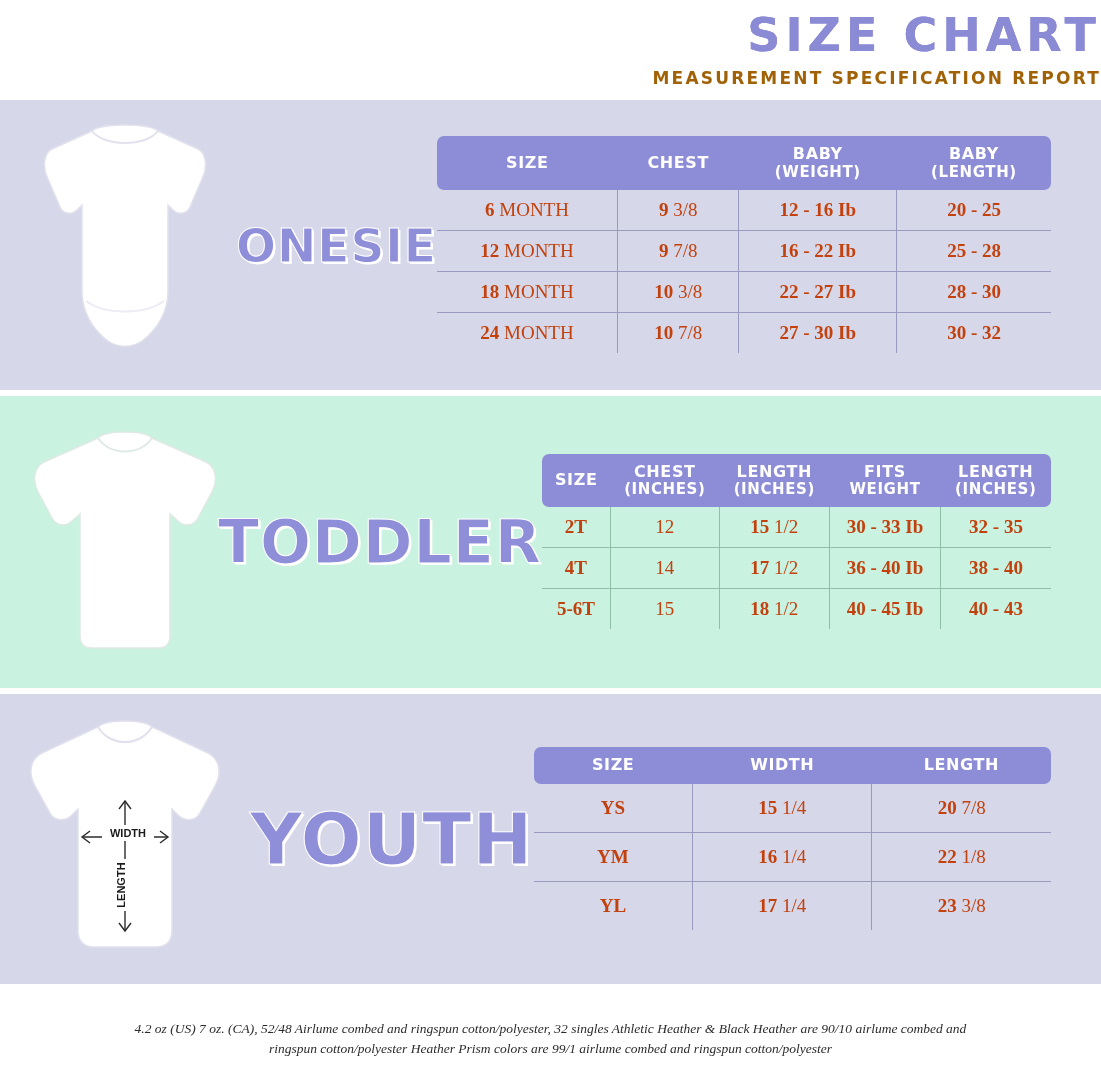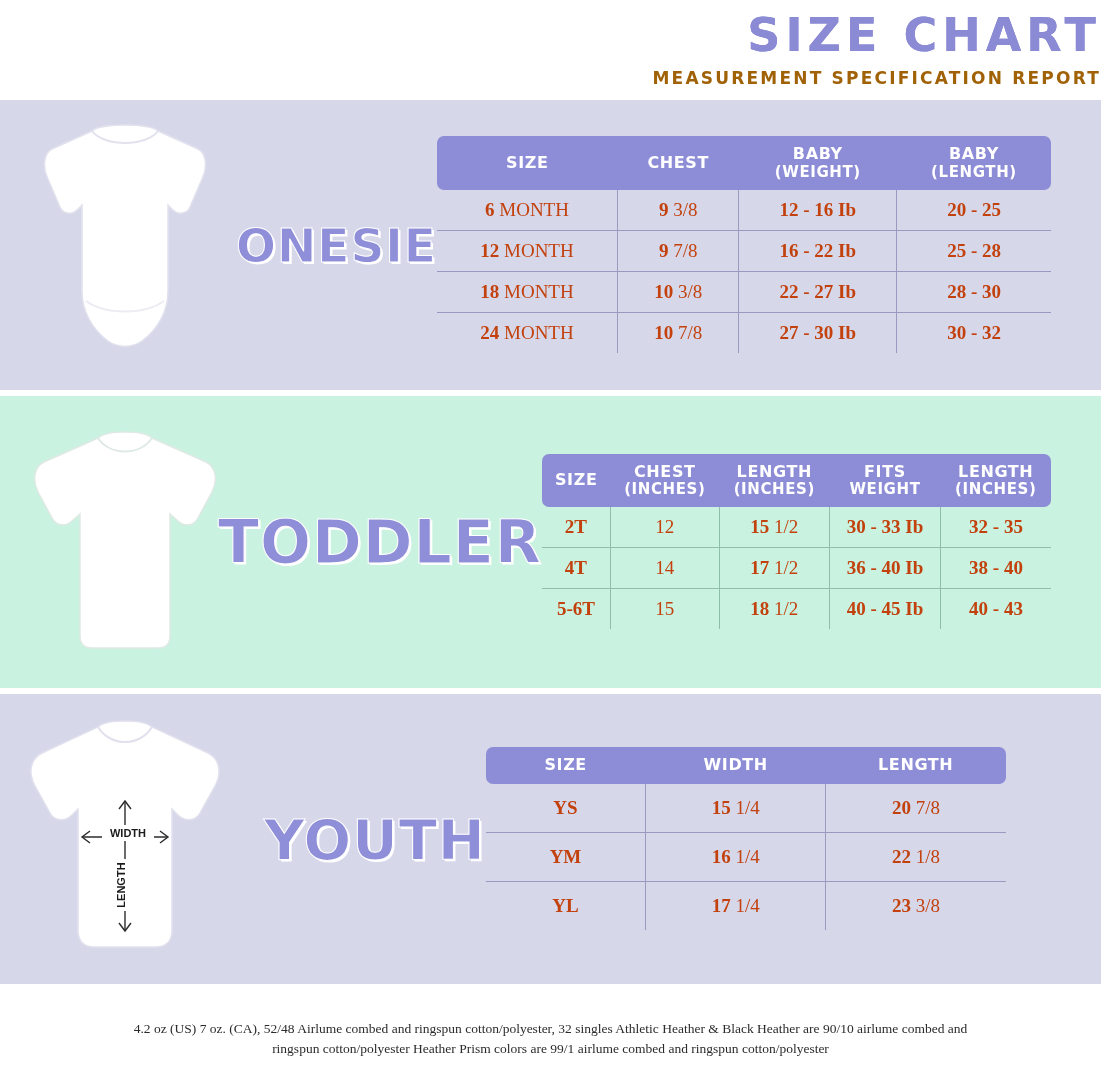--- a/index.html
+++ b/index.html
@@ -89,26 +89,26 @@
     font-weight: bold;
     font-size: 50px;
     letter-spacing: 1px;
     color: #8f8ed8;
     text-transform: uppercase;
     -webkit-text-stroke: 1px #ffffff;
     text-shadow: 2px 2px 0 #ffffff;
   }
   .label-onesie { font-size: 47px; margin-left: -14px; }
   .label-toddler { font-size: 60px; margin-left: -32px; }
-  .label-youth { font-size: 56px; margin-left: 14px; }
+  .label-youth { font-size: 72px; }
 
   .table-wrap {
     flex: 1 1 auto;
     display: flex;
-    justify-content: flex-start;
+    justify-content: flex-end;
     padding-right: 50px;
     box-sizing: border-box;
   }
 
   table.size-table {
     border-collapse: collapse;
     background: transparent;
   }
   table.size-table th {
     background: #8d8cd6;
@@ -161,20 +161,21 @@
     box-sizing: border-box;
     padding: 0 45px;
   }
   .footer p {
     margin: 0;
     font-family: "Liberation Serif", serif;
     font-size: 13.5px;
     color: #2b2b2b;
     text-align: center;
     line-height: 1.5;
+    font-style: italic;
   }
 
   
   .garment { display: block; }
 </style>
 </head>
 <body>
 
 <div class="page">
 

